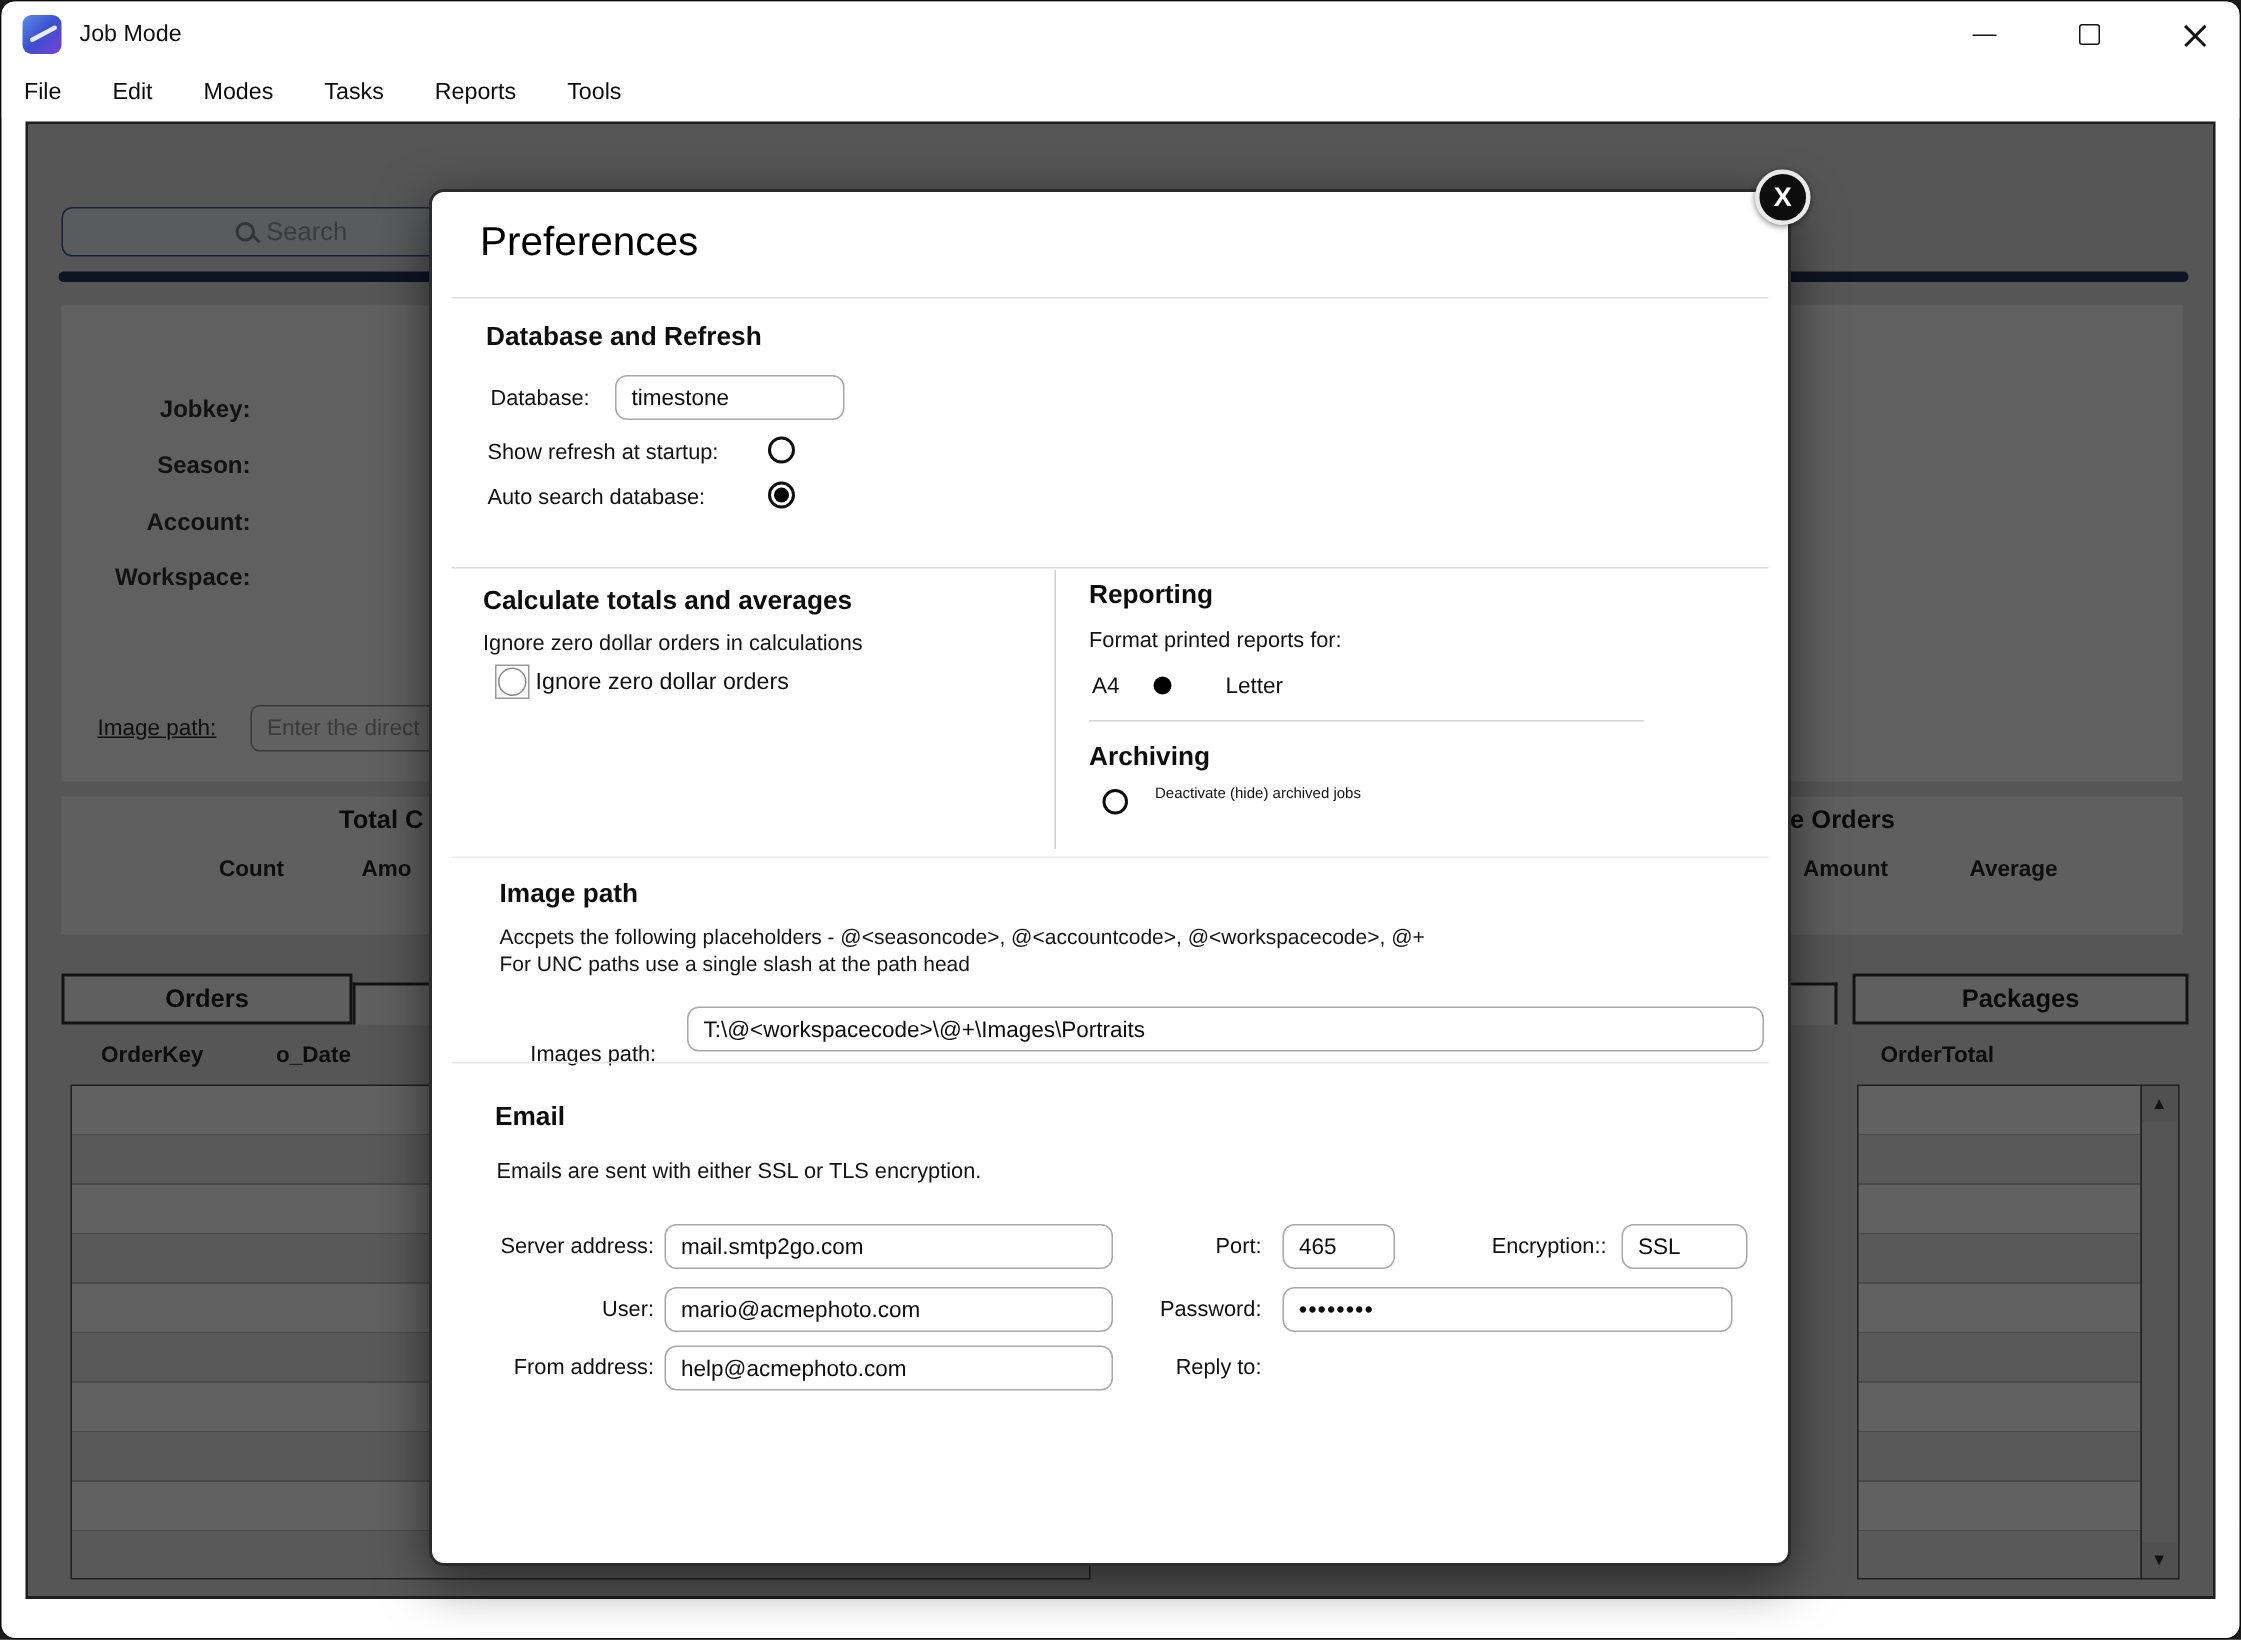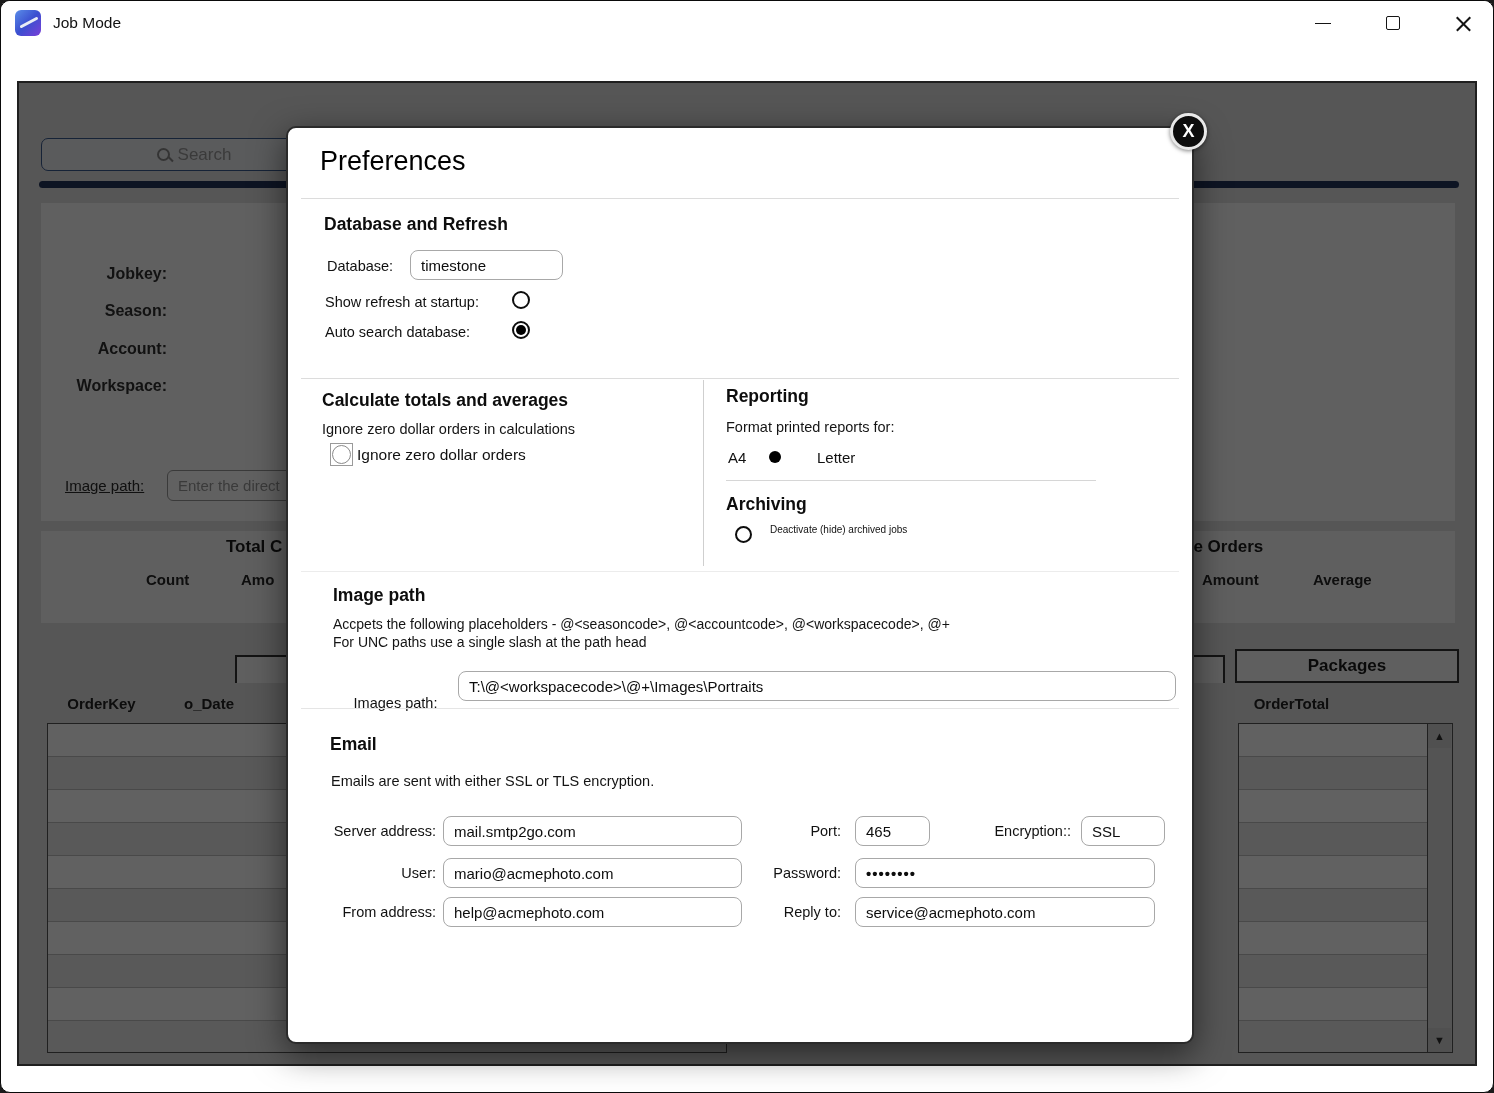--- a/index.html
+++ b/index.html
@@ -109,20 +109,28 @@
         </div>
       <div class="win-btn">
           <span class="ic-max"></span>
         </div>
       <div class="win-btn">
           <span class="ic-close"></span>
         </div>
     </div>
   </div>
 
+  <div class="menubar">
+    <span class="menu-item">File</span>
+    <span class="menu-item">Edit</span>
+    <span class="menu-item">Modes</span>
+    <span class="menu-item">Tasks</span>
+    <span class="menu-item">Reports</span>
+    <span class="menu-item">Tools</span>
+  </div>
 
   <div class="screen">
     <div class="bg">
 
       <div class="search-box">
         <span class="mag"></span>
         <span class="search-ph">Search</span>
       </div>
 
       <div class="navy-rule"></div>
@@ -140,20 +148,21 @@
 
       <div class="totals-band">
         <div class="tb-h" style="left:185px;">Total C</div>
         <div class="tb-c" style="left:105px;">Count</div>
         <div class="tb-c" style="left:200px;">Amo</div>
         <div class="tb-h" style="left:1142px;">ne  Orders</div>
         <div class="tb-c" style="left:1161px;">Amount</div>
         <div class="tb-c" style="left:1272px;">Average</div>
       </div>
 
+      <div class="tab" style="left:22px; top:566px; width:194px;">Orders</div>
       <div class="tab-stub" style="left:216px; top:572px; width:62px;"></div>
       <div class="tab-stub" style="left:1136px; top:572px; width:70px;"></div>
       <div class="tab" style="left:1216px; top:566px; width:224px;">Packages</div>
 
       <div class="col-h" style="left:30px; width:105px;">OrderKey</div>
       <div class="col-h" style="left:140px; width:100px;">o_Date</div>
       <div class="col-h" style="left:1205px; width:135px;">OrderTotal</div>
 
       <div class="striped" style="left:28px; width:680px;"></div>
       <div class="striped" style="left:1219px; width:190px;"></div>
@@ -236,17 +245,14 @@
     <div class="lbl" style="left:455px; top:737px; width:98px; text-align:right;">Password:</div>
     <div class="inp" style="left:567px; top:730px; width:300px; font-weight:bold; letter-spacing:1px;">
       <span>••••••••</span>
     </div>
 
     <div class="lbl" style="left:20px; top:776px; width:128px; text-align:right;">From address:</div>
     <div class="inp" style="left:155px; top:769px; width:299px;">
       <span>help@acmephoto.com</span>
     </div>
     <div class="lbl" style="left:455px; top:776px; width:98px; text-align:right;">Reply to:</div>
-    <div class="inp" style="left:567px; top:769px; width:300px;">
-      <span>service@acmephoto.com</span>
-    </div>
   </div>
 </div>
 
 </body></html>

